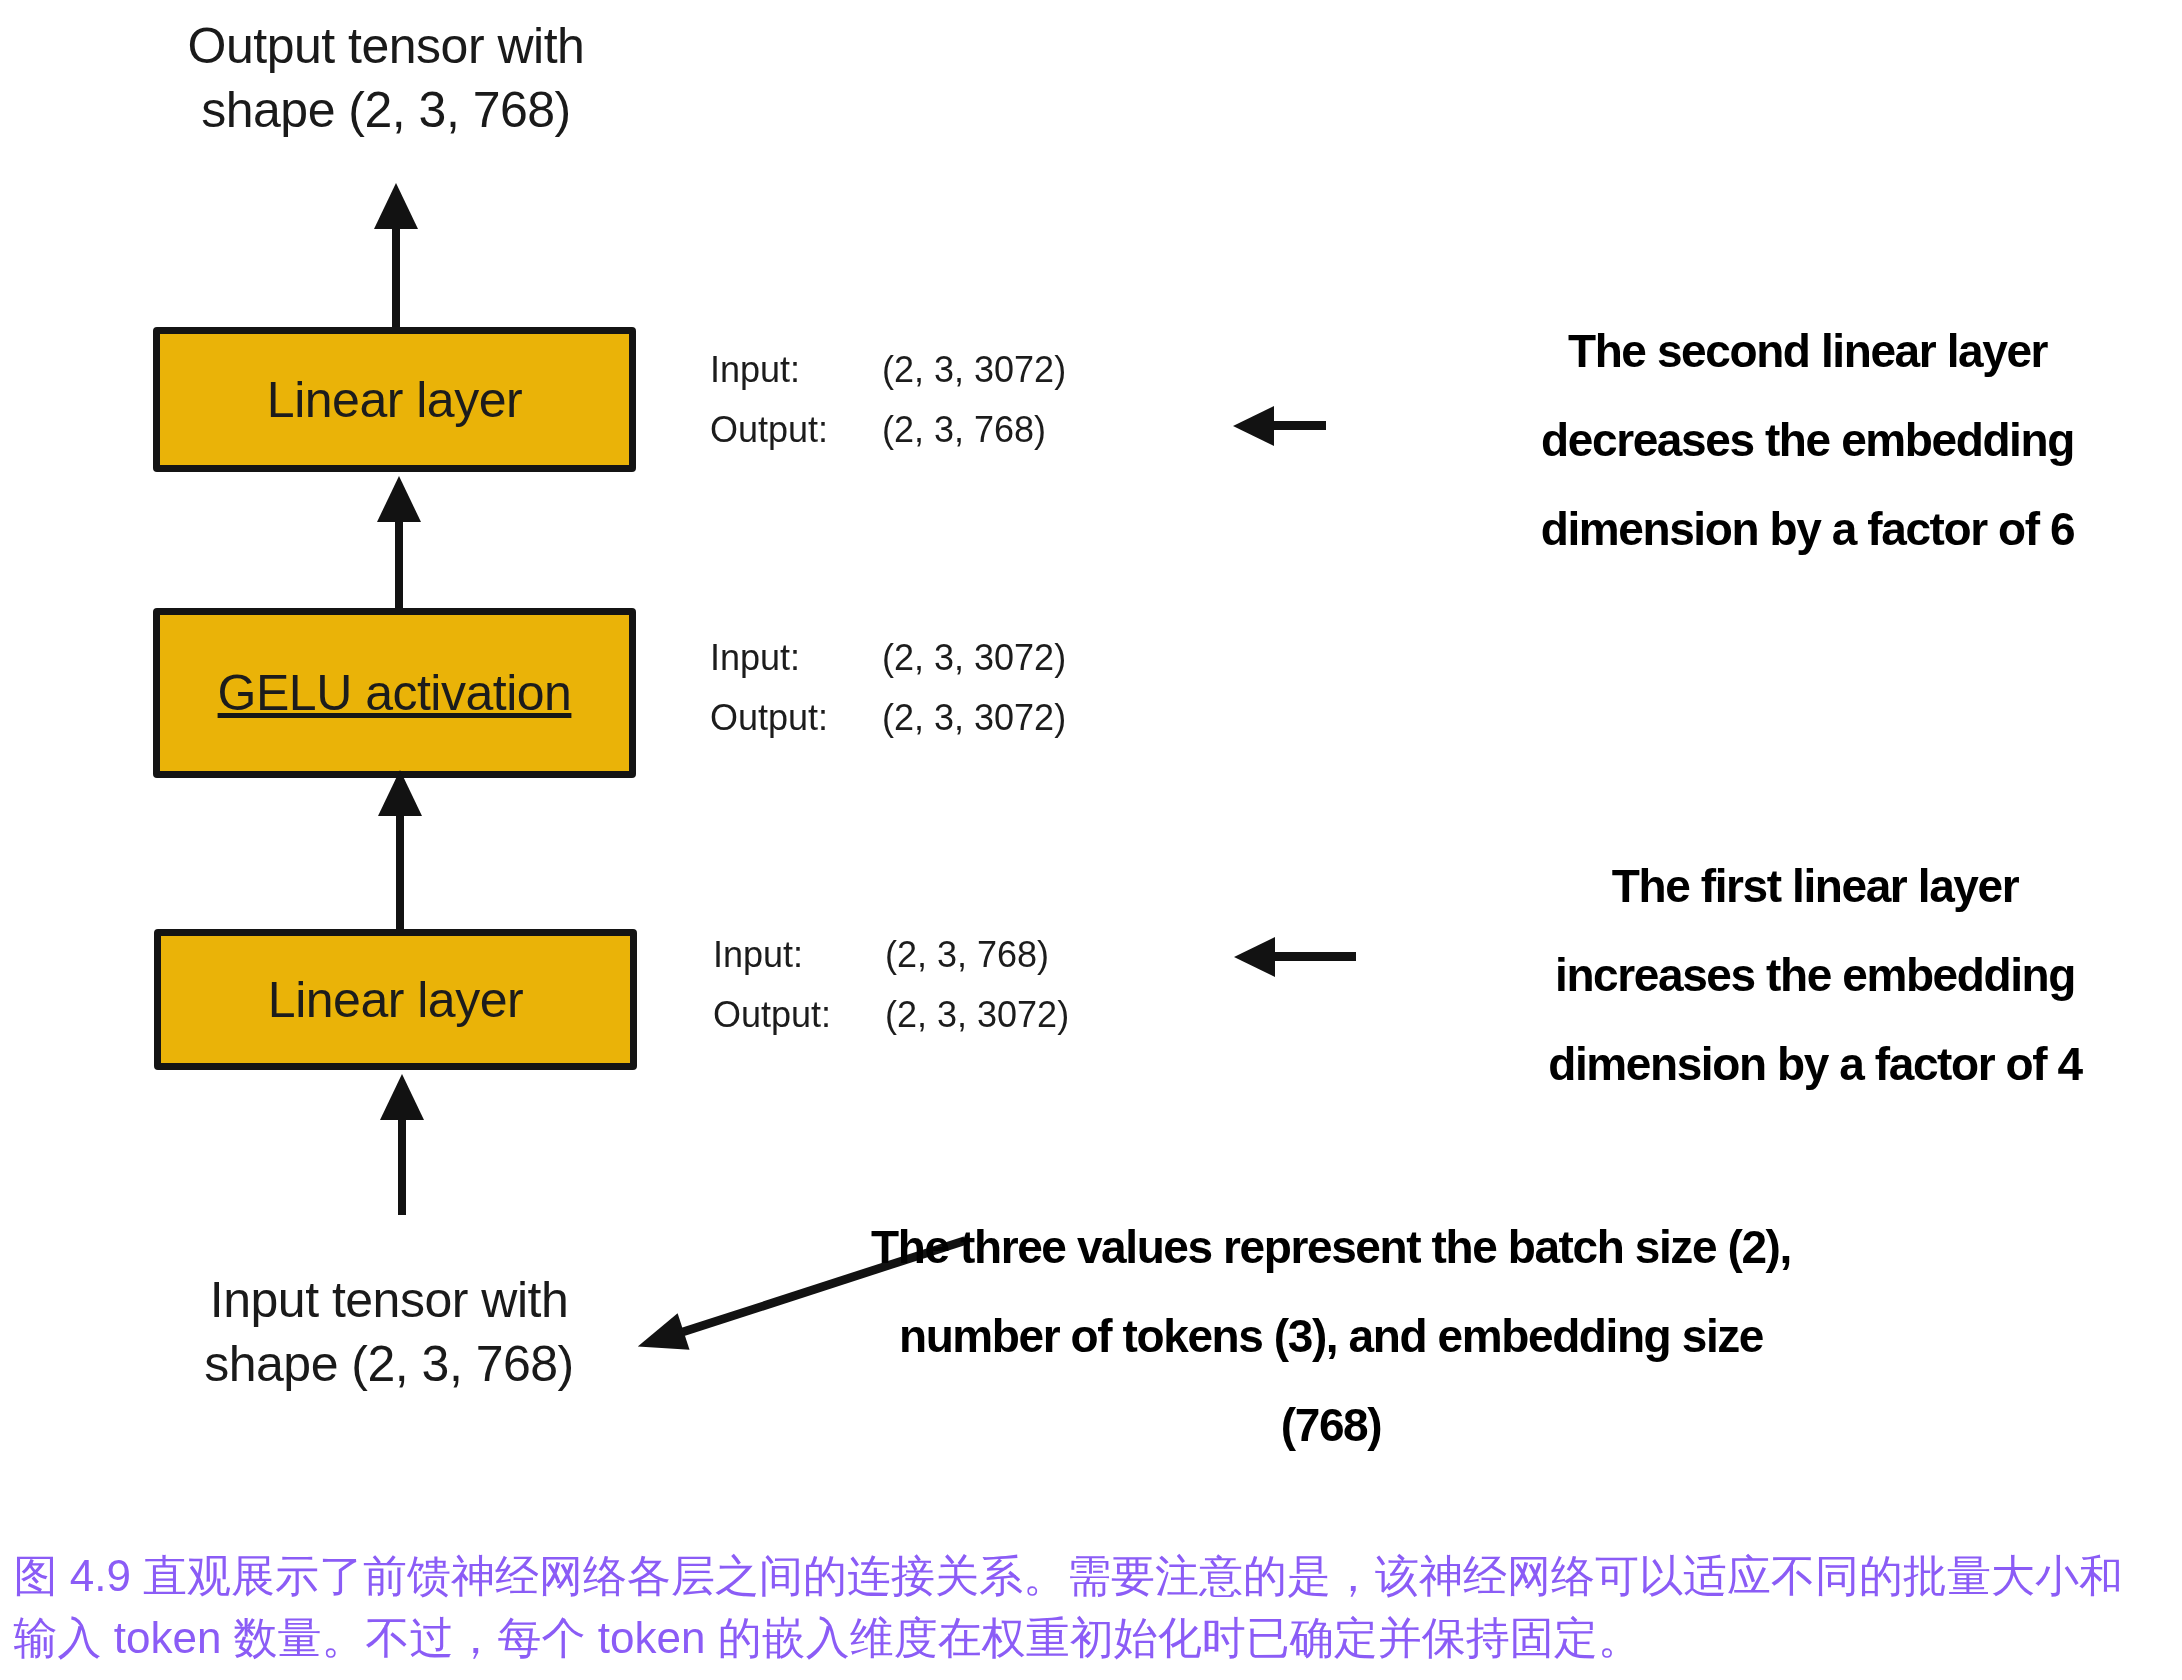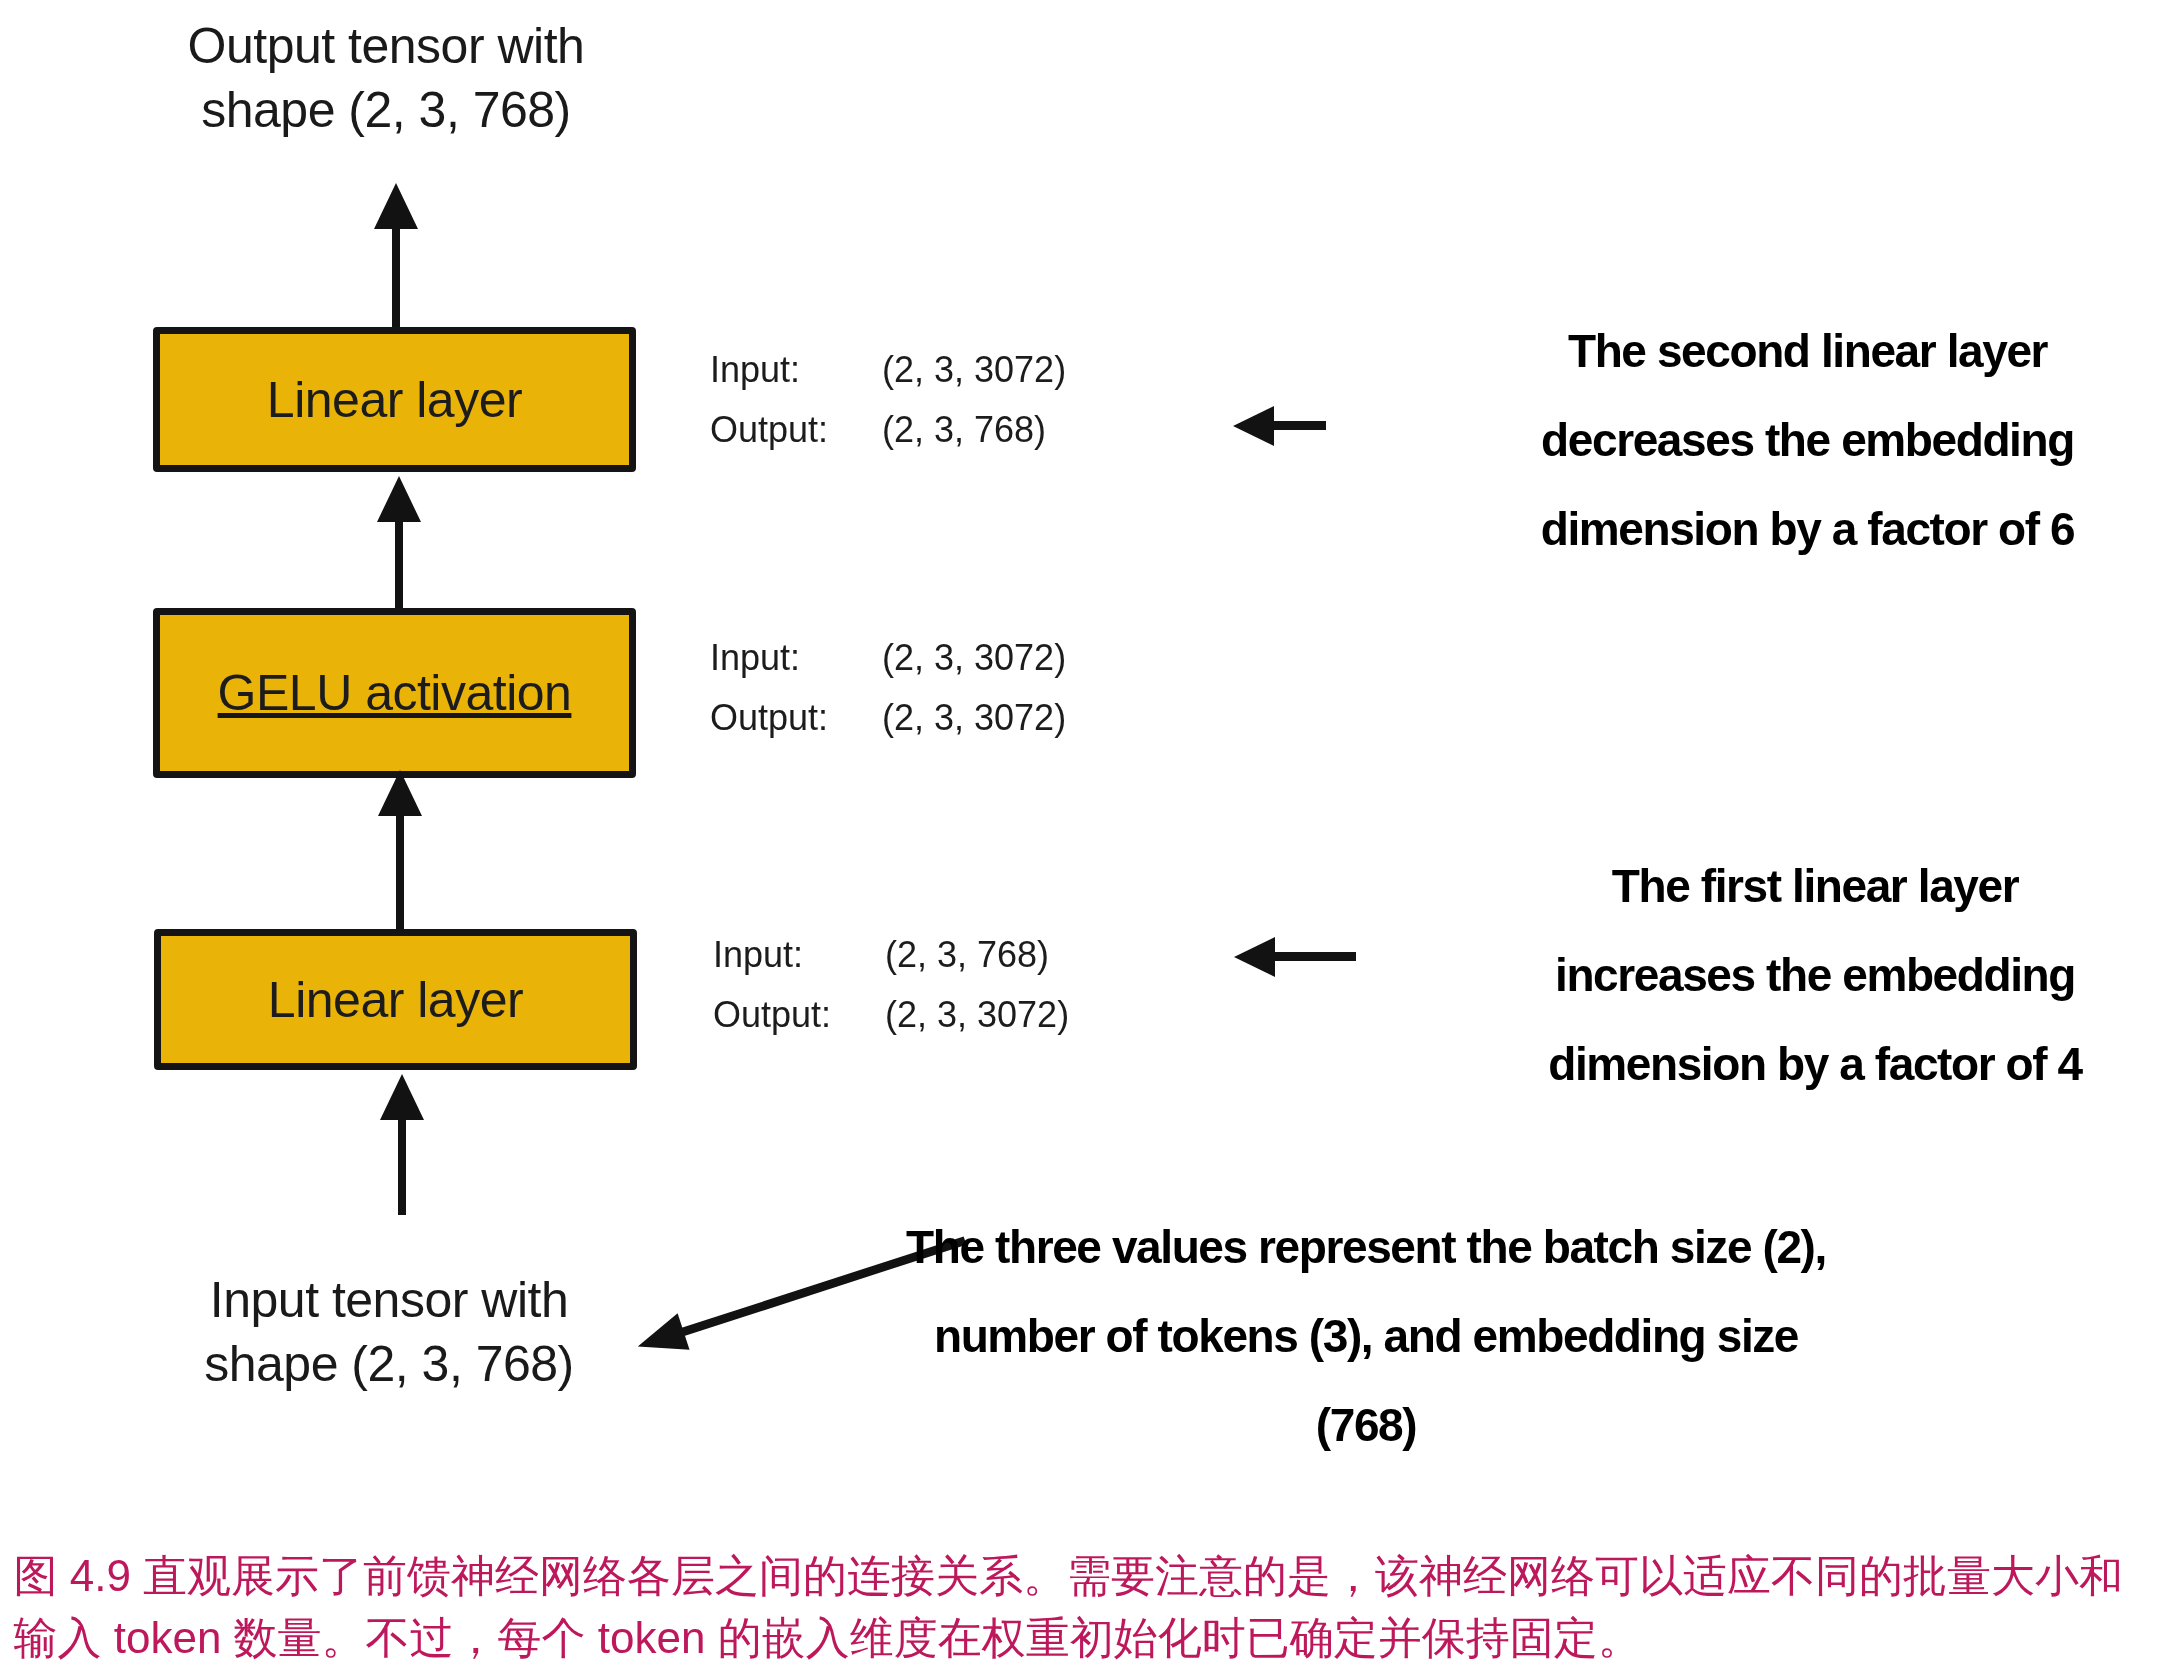--- a/index.html
+++ b/index.html
@@ -40,21 +40,21 @@
   .varrow .head{width:0;height:0;border-left:22px solid transparent;border-right:22px solid transparent;border-bottom:46px solid #121212;}
   .varrow .shaft{width:8.7px;flex:1;background:#121212;}
 
   
   .harrow{display:flex;align-items:center;}
   .harrow .head{width:0;height:0;border-top:20px solid transparent;border-bottom:20px solid transparent;border-right:41px solid #121212;}
   .harrow .shaft{height:8.7px;flex:1;background:#121212;}
 
   
   .caption{
-    font-size:44px;line-height:62px;color:#be185d;letter-spacing:0;
+    font-size:44px;line-height:62px;color:#8b5cf6;letter-spacing:0;
   }
 </style>
 </head>
 <body>
 
 <div class="abs tensor-label pre" style="left:101px;top:13.5px;width:570px;">Output tensor with
 shape (2, 3, 768)</div>
 
 <div class="abs varrow" style="left:374px;top:183px;height:144px;">
   <div class="head"></div>
@@ -140,19 +140,19 @@
 </div>
 
 <div class="abs tensor-label pre" style="left:145px;top:1268px;width:488px;">Input tensor with
 shape (2, 3, 768)</div>
 
 <svg class="abs" style="left:618px;top:1228px;" width="386" height="154" viewBox="0 0 400 160">
   <line x1="360" y1="13" x2="67" y2="108" stroke="#121212" stroke-width="9"></line>
   <polygon points="20,123 61.4,88.6 73.8,126.6" fill="#121212"></polygon>
 </svg>
 
-<div class="abs annotation pre" style="left:743px;top:1203px;width:1246px;">The three values represent the batch size (2),
+<div class="abs annotation pre" style="left:708px;top:1203px;width:1246px;">The three values represent the batch size (2),
 number of tokens (3), and embedding size
 (768)</div>
 
 <div class="abs caption pre" style="left:13.5px;top:1545px;width:2155px;">图 4.9 直观展示了前馈神经网络各层之间的连接关系。需要注意的是，该神经网络可以适应不同的批量大小和
 输入 token 数量。不过，每个 token 的嵌入维度在权重初始化时已确定并保持固定。</div>
 
 
 </body></html>

